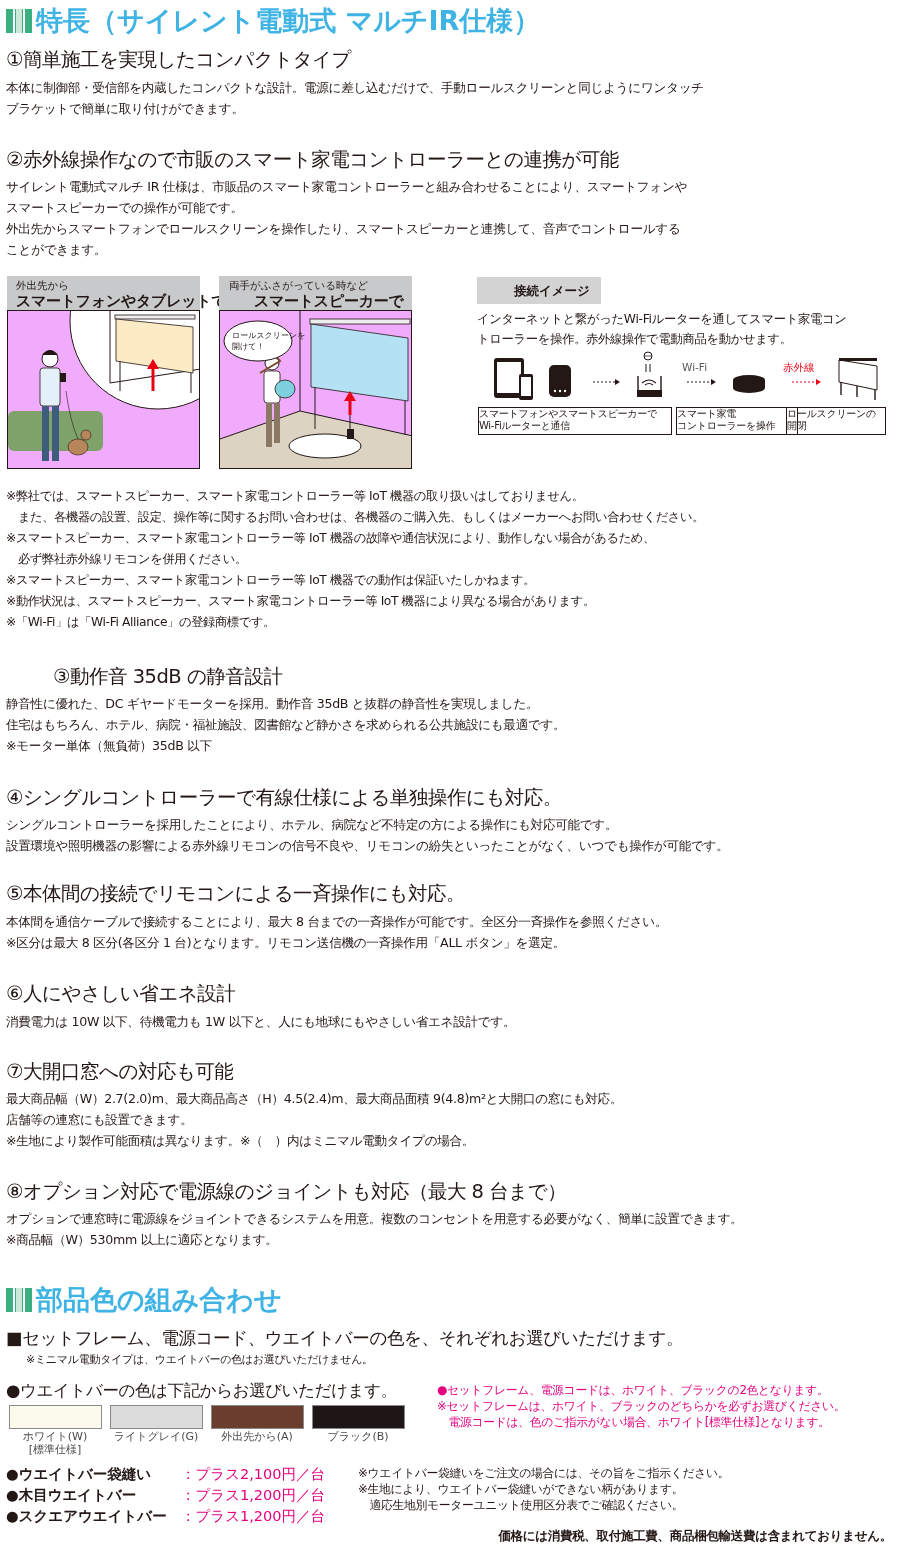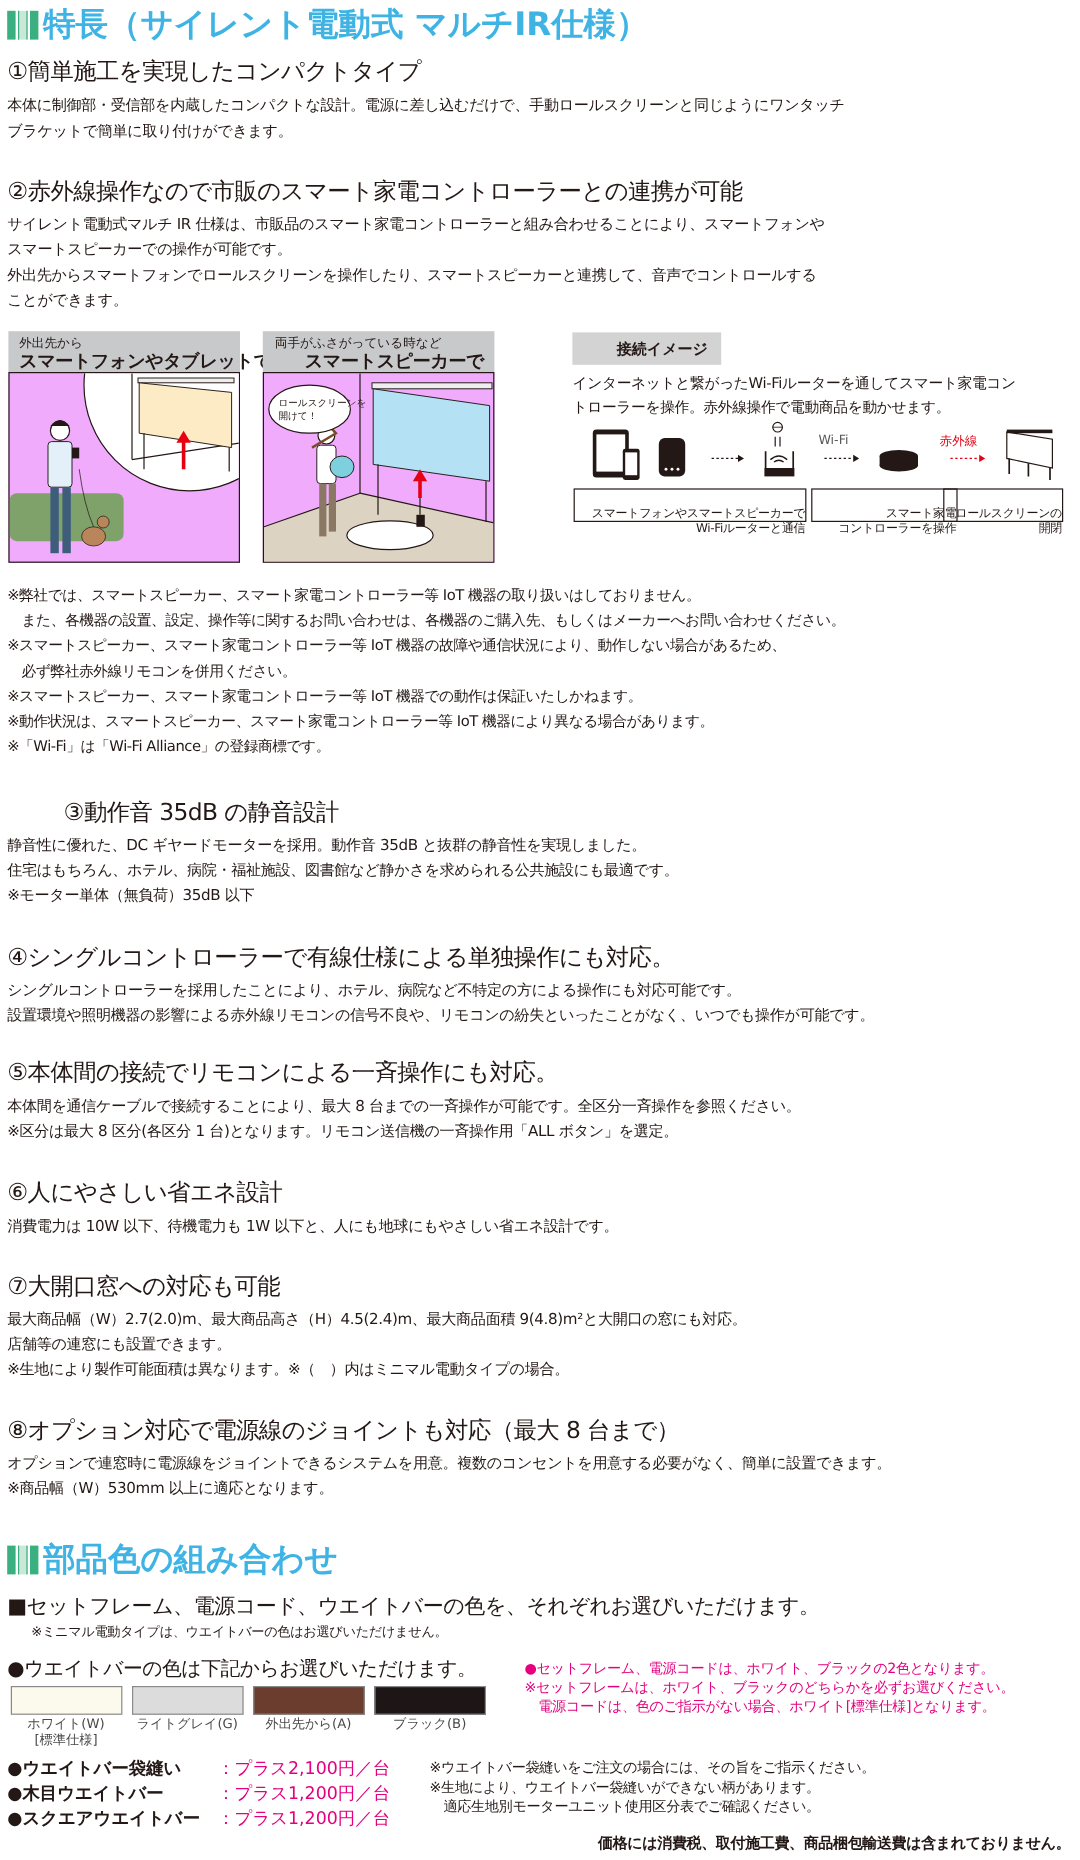--- a/index.html
+++ b/index.html
@@ -22,21 +22,21 @@
   .para .line { display: block; }
 
   
   .panel { position: absolute; border: 1.5px solid #231815; background: #f0abfc; overflow: hidden; }
   .panel-head { position: absolute; background: #c8c9ca; }
   .panel-head .small { position: absolute; font-size: 10.5px; color: #231815; white-space: nowrap; }
   .panel-head .big { position: absolute; font-size: 15px; font-weight: bold; color: #231815; white-space: nowrap; letter-spacing: -0.3px; }
 
   .conn-head { position: absolute; left: 477px; top: 277px; width: 124px; height: 27px; background: #d3d3d3; font-size: 12.5px; font-weight: bold; padding-left: 37px; line-height: 27px; }
   .conn-desc { position: absolute; left: 477px; top: 309px; font-size: 12.3px; line-height: 20px; white-space: nowrap; letter-spacing: -0.3px; }
-  .flow-box { position: absolute; border: 1.5px solid #231815; font-size: 10px; line-height: 12px; text-align: right; padding-top: 15px; white-space: nowrap; letter-spacing: -0.3px; }
+  .flow-box { position: absolute; border: 1.5px solid #231815; font-size: 10px; line-height: 12px; text-align: left; padding-top: 0; white-space: nowrap; letter-spacing: -0.3px; }
   .flow-label { position: absolute; font-size: 10.5px; white-space: nowrap; }
 
   .note { position: absolute; left: 6px; font-size: 12.3px; line-height: 21px; white-space: nowrap; letter-spacing: -0.4px; }
 
   
   .bullet-head { position: absolute; left: 6px; font-size: 17.5px; white-space: nowrap; letter-spacing: -0.4px; }
   .swatch { position: absolute; top: 1405px; width: 93px; height: 24px; border: 1.5px solid #8a8a8a; }
   .swatch-label { position: absolute; top: 1430px; width: 100px; text-align: center; font-size: 11px; line-height: 13px; color: #4a4a4a; white-space: nowrap; }
   .pink-note { position: absolute; left: 437px; font-size: 11.8px; line-height: 16px; white-space: nowrap; color: #e4007f; letter-spacing: -0.3px; }
   .price-row { position: absolute; left: 6px; font-size: 14.5px; font-weight: bold; white-space: nowrap; line-height: 20px; }

